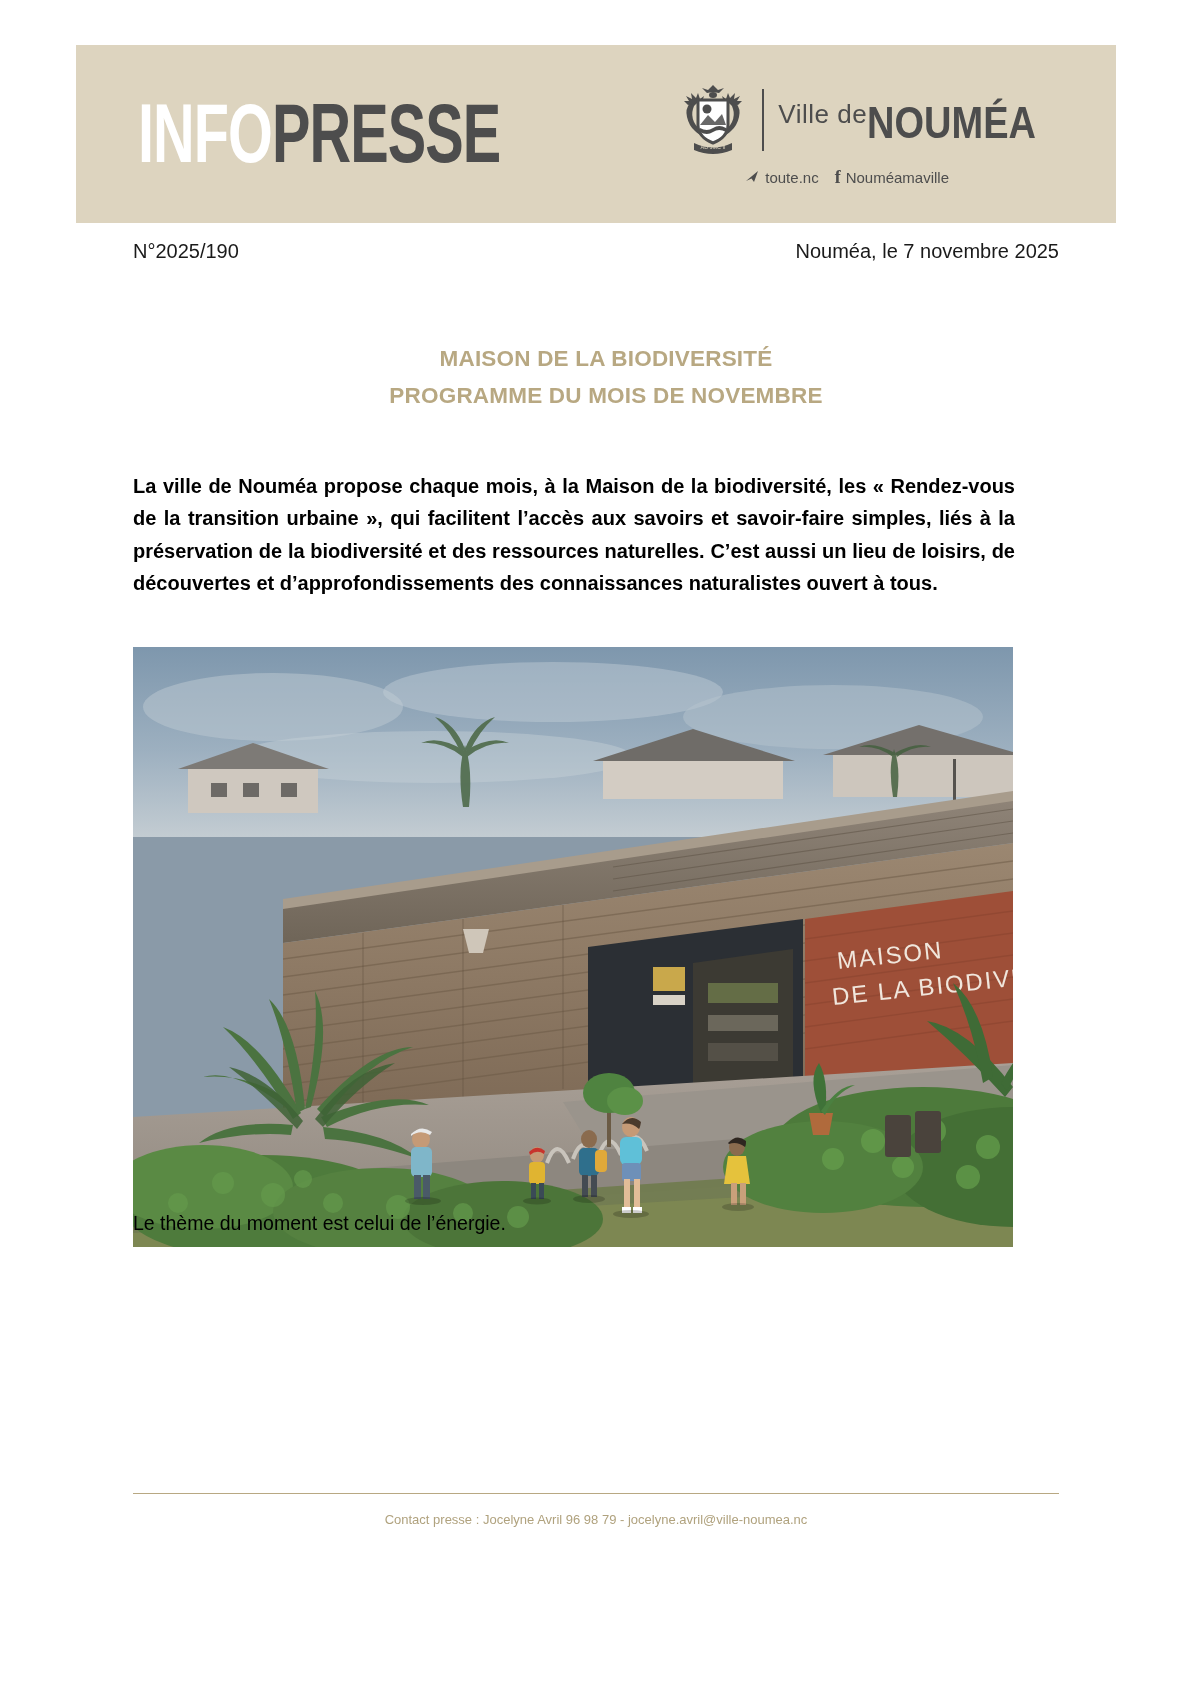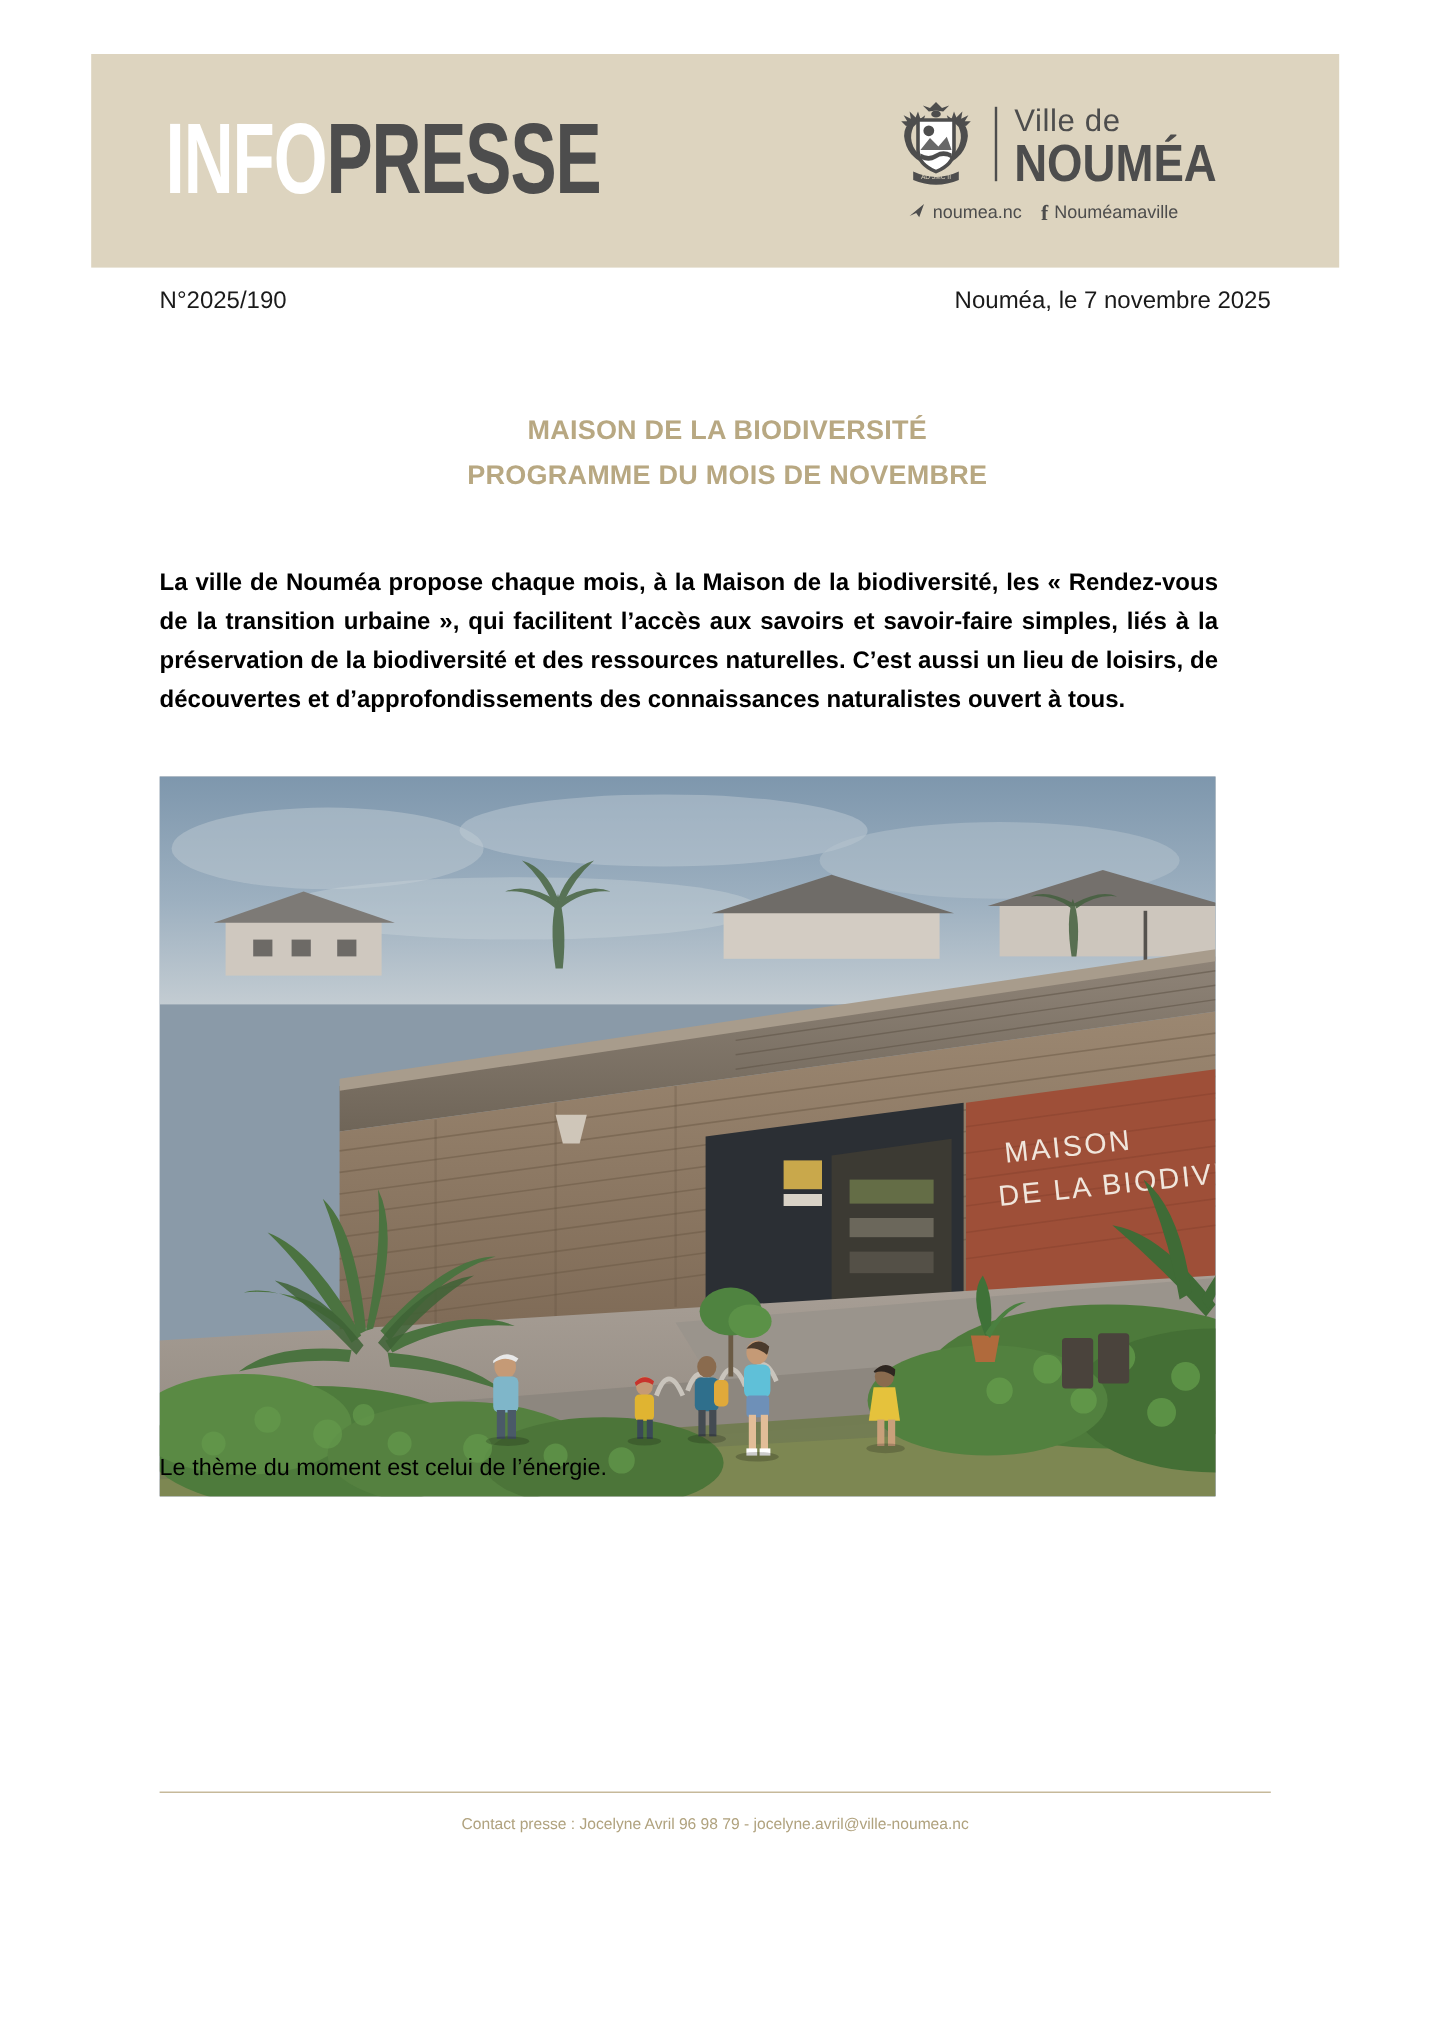--- a/index.html
+++ b/index.html
@@ -24,21 +24,21 @@
   .header-band {
     position: absolute;
     left: 76px;
     top: 45px;
     width: 1040px;
     height: 178px;
     background: #ddd4bf;
     display: flex;
     align-items: center;
     justify-content: space-between;
-    padding: 0 92px 0 58px;
+    padding: 0 70px 0 58px;
     box-sizing: border-box;
   }
   .infopresse {
     font-family: "Liberation Sans", sans-serif;
     font-weight: bold;
     font-size: 62px;
     letter-spacing: -1px;
     line-height: 1;
     white-space: nowrap;
     transform: scaleY(1.35) scaleX(0.93);
@@ -67,21 +67,21 @@
   }
   .crest svg { display: block; }
   .logo-divider {
     width: 2px;
     height: 62px;
     background: #4d4d4d;
     margin-right: 14px;
   }
   .logo-words {
     display: flex;
-    flex-direction: column;
+    flex-direction: row;
     justify-content: center;
     line-height: 1;
   }
   .villede {
     font-size: 26px;
     color: #4d4d4d;
     letter-spacing: 0.5px;
     font-family: "Liberation Sans", sans-serif;
     margin-bottom: 2px;
   }
@@ -242,21 +242,21 @@
         </div>
       </div>
 
       <div class="social-row">
         <span class="handle">
           <span class="glyph tw-glyph">
             <svg width="15" height="13" viewBox="0 0 15 13" xmlns="http://www.w3.org/2000/svg">
               <path d="M1 11 L13 1 L9 12 L6.5 8.5 Z" fill="#4d4d4d"></path>
             </svg>
           </span>
-          <span>noumea.nc</span>
+          <span>toute.nc</span>
         </span>
         <span class="handle">
           <span class="glyph fb-glyph">f</span>
           <span>Nouméamaville</span>
         </span>
       </div>
     </div>
   </div>
 
   <div class="meta">

